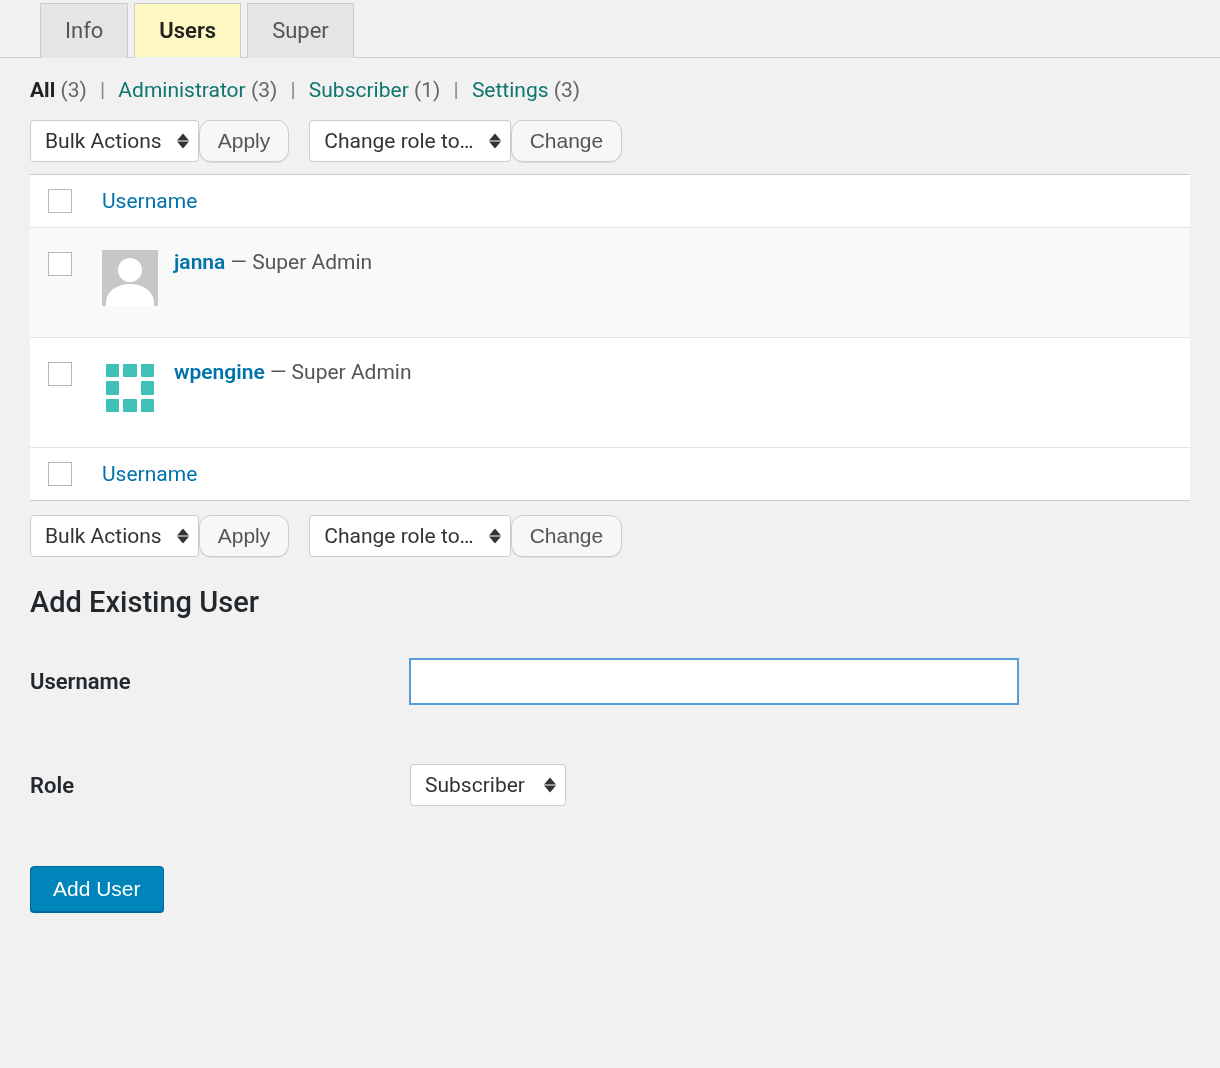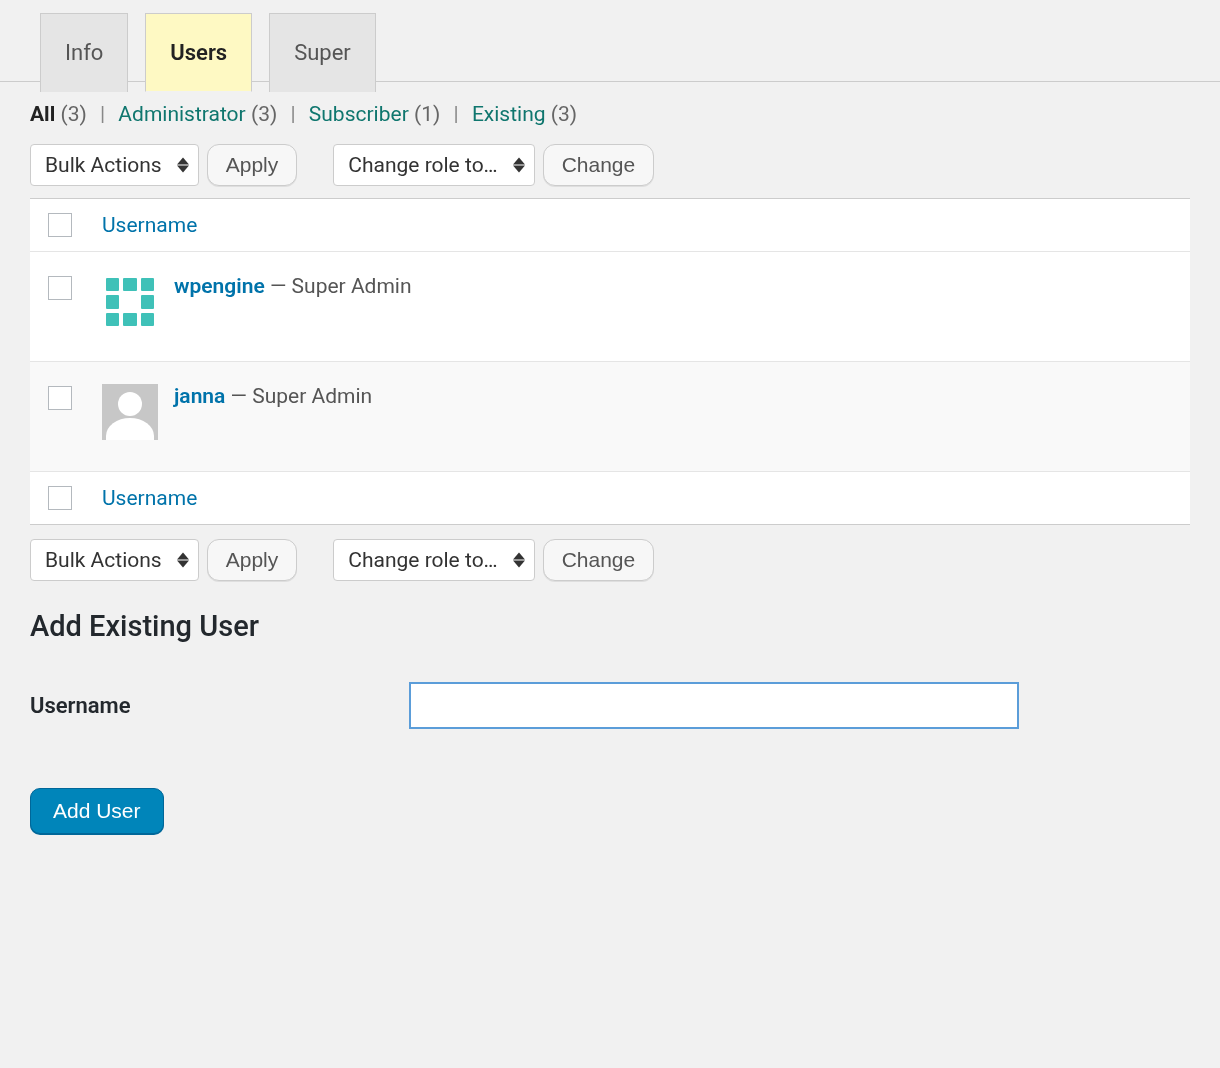--- a/index.html
+++ b/index.html
@@ -10,49 +10,49 @@
     width: 1220px;
     padding: 0;
   }
   .tabs {
     display: flex;
     border-bottom: 1px solid #ccc;
     padding-left: 40px;
     padding-top: 2px;
   }
   .tab {
-    padding: 26px 24px;
+    padding: 14px 24px;
     font-size: 22px;
     background: #e5e5e5;
     border: 1px solid #ccc;
     border-bottom: none;
-    margin-right: 17px;
+    margin-right: 6px;
     color: #555;
     cursor: pointer;
     position: relative;
-    top: 11px;
+    top: 1px;
   }
   .tab.active {
     background: #fef9c3;
     font-weight: 600;
     color: #222;
     border-bottom: 1px solid #f1f1f1;
   }
   .content { padding: 20px 30px; }
   .filters {
     font-size: 21px;
     margin-bottom: 18px;
   }
   .filters .lbl-strong { font-weight: 700; color: #222; }
   .filters .count { color: #666; }
   .filters .sep { color: #888; margin: 0 8px; }
   .filters a { color: #0f766e; text-decoration: none; }
   .action-bar {
     display: flex;
-    gap: 8px;
+    gap: 0;
     margin-bottom: 12px;
   }
   .select-wrap {
     position: relative;
     display: inline-block;
   }
   .faux-select {
     background: #fff;
     border: 1px solid #ccc;
     border-radius: 4px;
@@ -195,21 +195,21 @@
     padding: 8px 40px 8px 14px;
     font-size: 21px;
     background: #fff;
   }
   .btn-primary {
     background: #0085ba;
     border: 1px solid #006799;
     color: #fff;
     font-size: 21px;
     padding: 10px 22px;
-    border-radius: 10px;
+    border-radius: 4px;
     cursor: pointer;
     box-shadow: 0 1px 0 #006799;
   }
   .user-row { min-height: 110px; align-items: flex-start; padding-top: 22px; }
   .user-row .checkbox { margin-top: 2px; }
 </style>
 </head>
 <body>
 
 <div class="tabs">
@@ -223,21 +223,21 @@
   <div class="filters">
     <span class="lbl-strong">All</span>
     <span class="count">(3)</span>
     <span class="sep">|</span>
     <a href="#">Administrator</a>
     <span class="count">(3)</span>
     <span class="sep">|</span>
     <a href="#">Subscriber</a>
     <span class="count">(1)</span>
     <span class="sep">|</span>
-    <a href="#">Existing</a>
+    <a href="#">Settings</a>
     <span class="count">(3)</span>
   </div>
 
   <div class="action-bar">
     <div class="select-wrap">
       <span class="faux-select">Bulk Actions</span>
       <span class="sort-icon">
           <span class="tri up"></span>
           <span class="tri down"></span>
         </span>
@@ -251,52 +251,52 @@
           <span class="tri down"></span>
         </span>
     </div>
     <button class="btn">Change</button>
   </div>
 
   <div class="table">
     <div class="table-row table-header">
       <div class="checkbox"></div>
       <span class="col-label">Username</span>
-    </div>
-
-    <div class="table-row user-row">
-      <div class="checkbox"></div>
-      <div class="avatar avatar-teal">
-        <div class="sq"></div>
-          <div class="sq"></div>
-          <div class="sq"></div>
-        <div class="sq"></div>
-          <div class="sq mid"></div>
-          <div class="sq"></div>
-        <div class="sq"></div>
-          <div class="sq"></div>
-          <div class="sq"></div>
-      </div>
-      <div class="user-cell">
-        <span class="uname">wpengine</span>
-        <span class="dash"> — </span>
-        <span class="role">Super Admin</span>
-      </div>
     </div>
 
     <div class="table-row user-row alt">
       <div class="checkbox"></div>
       <div class="avatar avatar-default"></div>
       <div class="user-cell">
         <span class="uname">janna</span>
         <span class="dash"> — </span>
         <span class="role">Super Admin</span>
       </div>
     </div>
 
+    <div class="table-row user-row">
+      <div class="checkbox"></div>
+      <div class="avatar avatar-teal">
+        <div class="sq"></div>
+          <div class="sq"></div>
+          <div class="sq"></div>
+        <div class="sq"></div>
+          <div class="sq mid"></div>
+          <div class="sq"></div>
+        <div class="sq"></div>
+          <div class="sq"></div>
+          <div class="sq"></div>
+      </div>
+      <div class="user-cell">
+        <span class="uname">wpengine</span>
+        <span class="dash"> — </span>
+        <span class="role">Super Admin</span>
+      </div>
+    </div>
+
     <div class="table-row table-footer">
       <div class="checkbox"></div>
       <span class="col-label">Username</span>
     </div>
   </div>
 
   <div class="action-bar">
     <div class="select-wrap">
       <span class="faux-select">Bulk Actions</span>
       <span class="sort-icon">
@@ -316,16 +316,26 @@
     <button class="btn">Change</button>
   </div>
 
   <h2 class="section">Add Existing User</h2>
 
   <div class="form-row">
     <label>Username</label>
     <input type="text" class="text-input" value="" style="">
   </div>
 
+  <div class="form-row">
+    <label>Role</label>
+    <div class="select-wrap">
+      <span class="faux-select role-select">Subscriber</span>
+      <span class="sort-icon">
+          <span class="tri up"></span>
+          <span class="tri down"></span>
+        </span>
+    </div>
+  </div>
 
   <button class="btn-primary">Add User</button>
 
 </div>
 
 </body></html>

